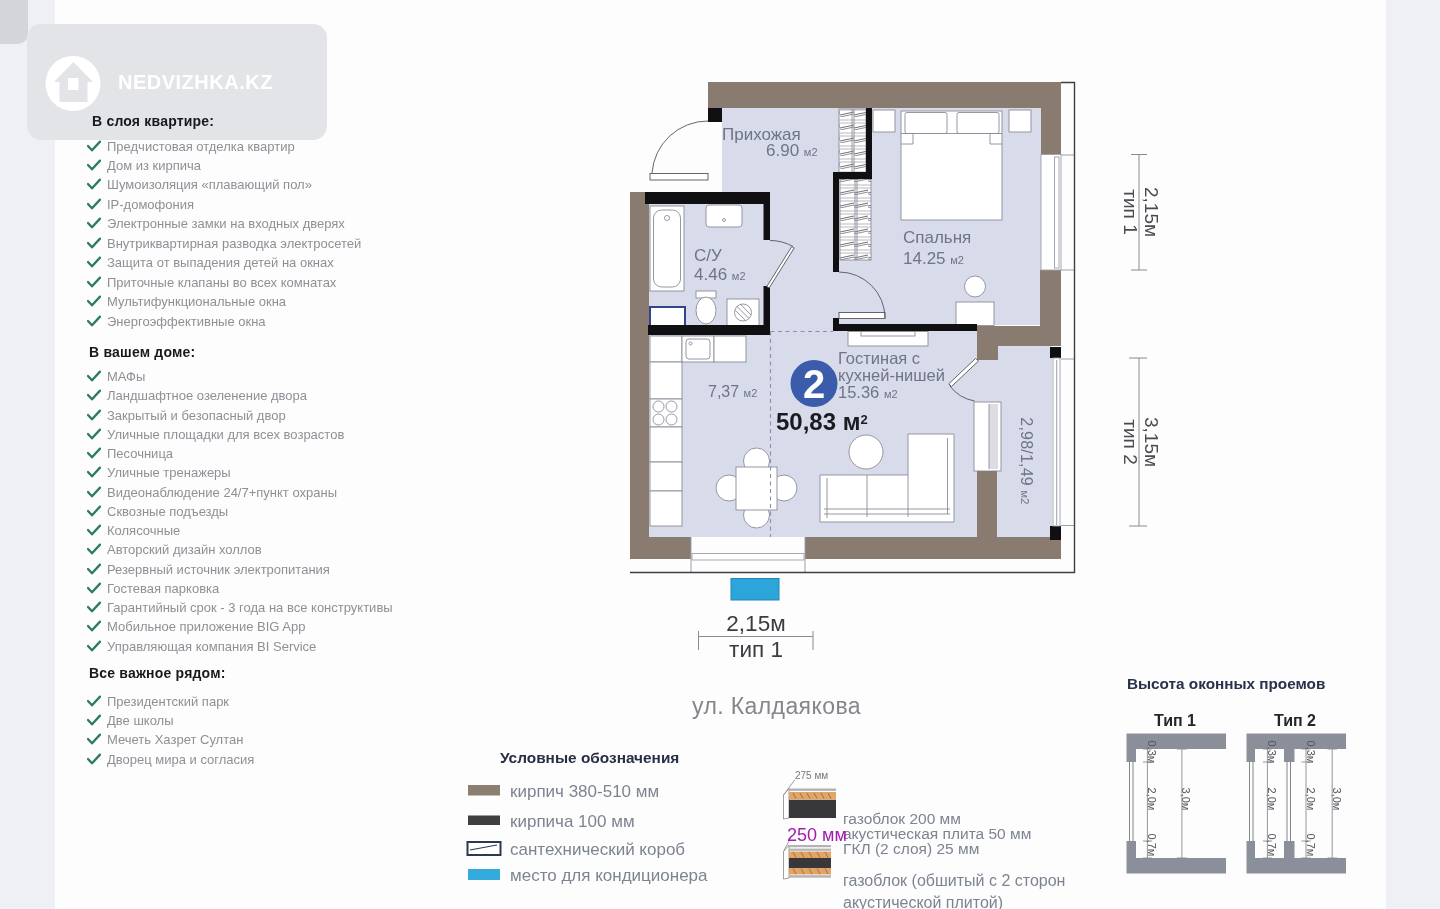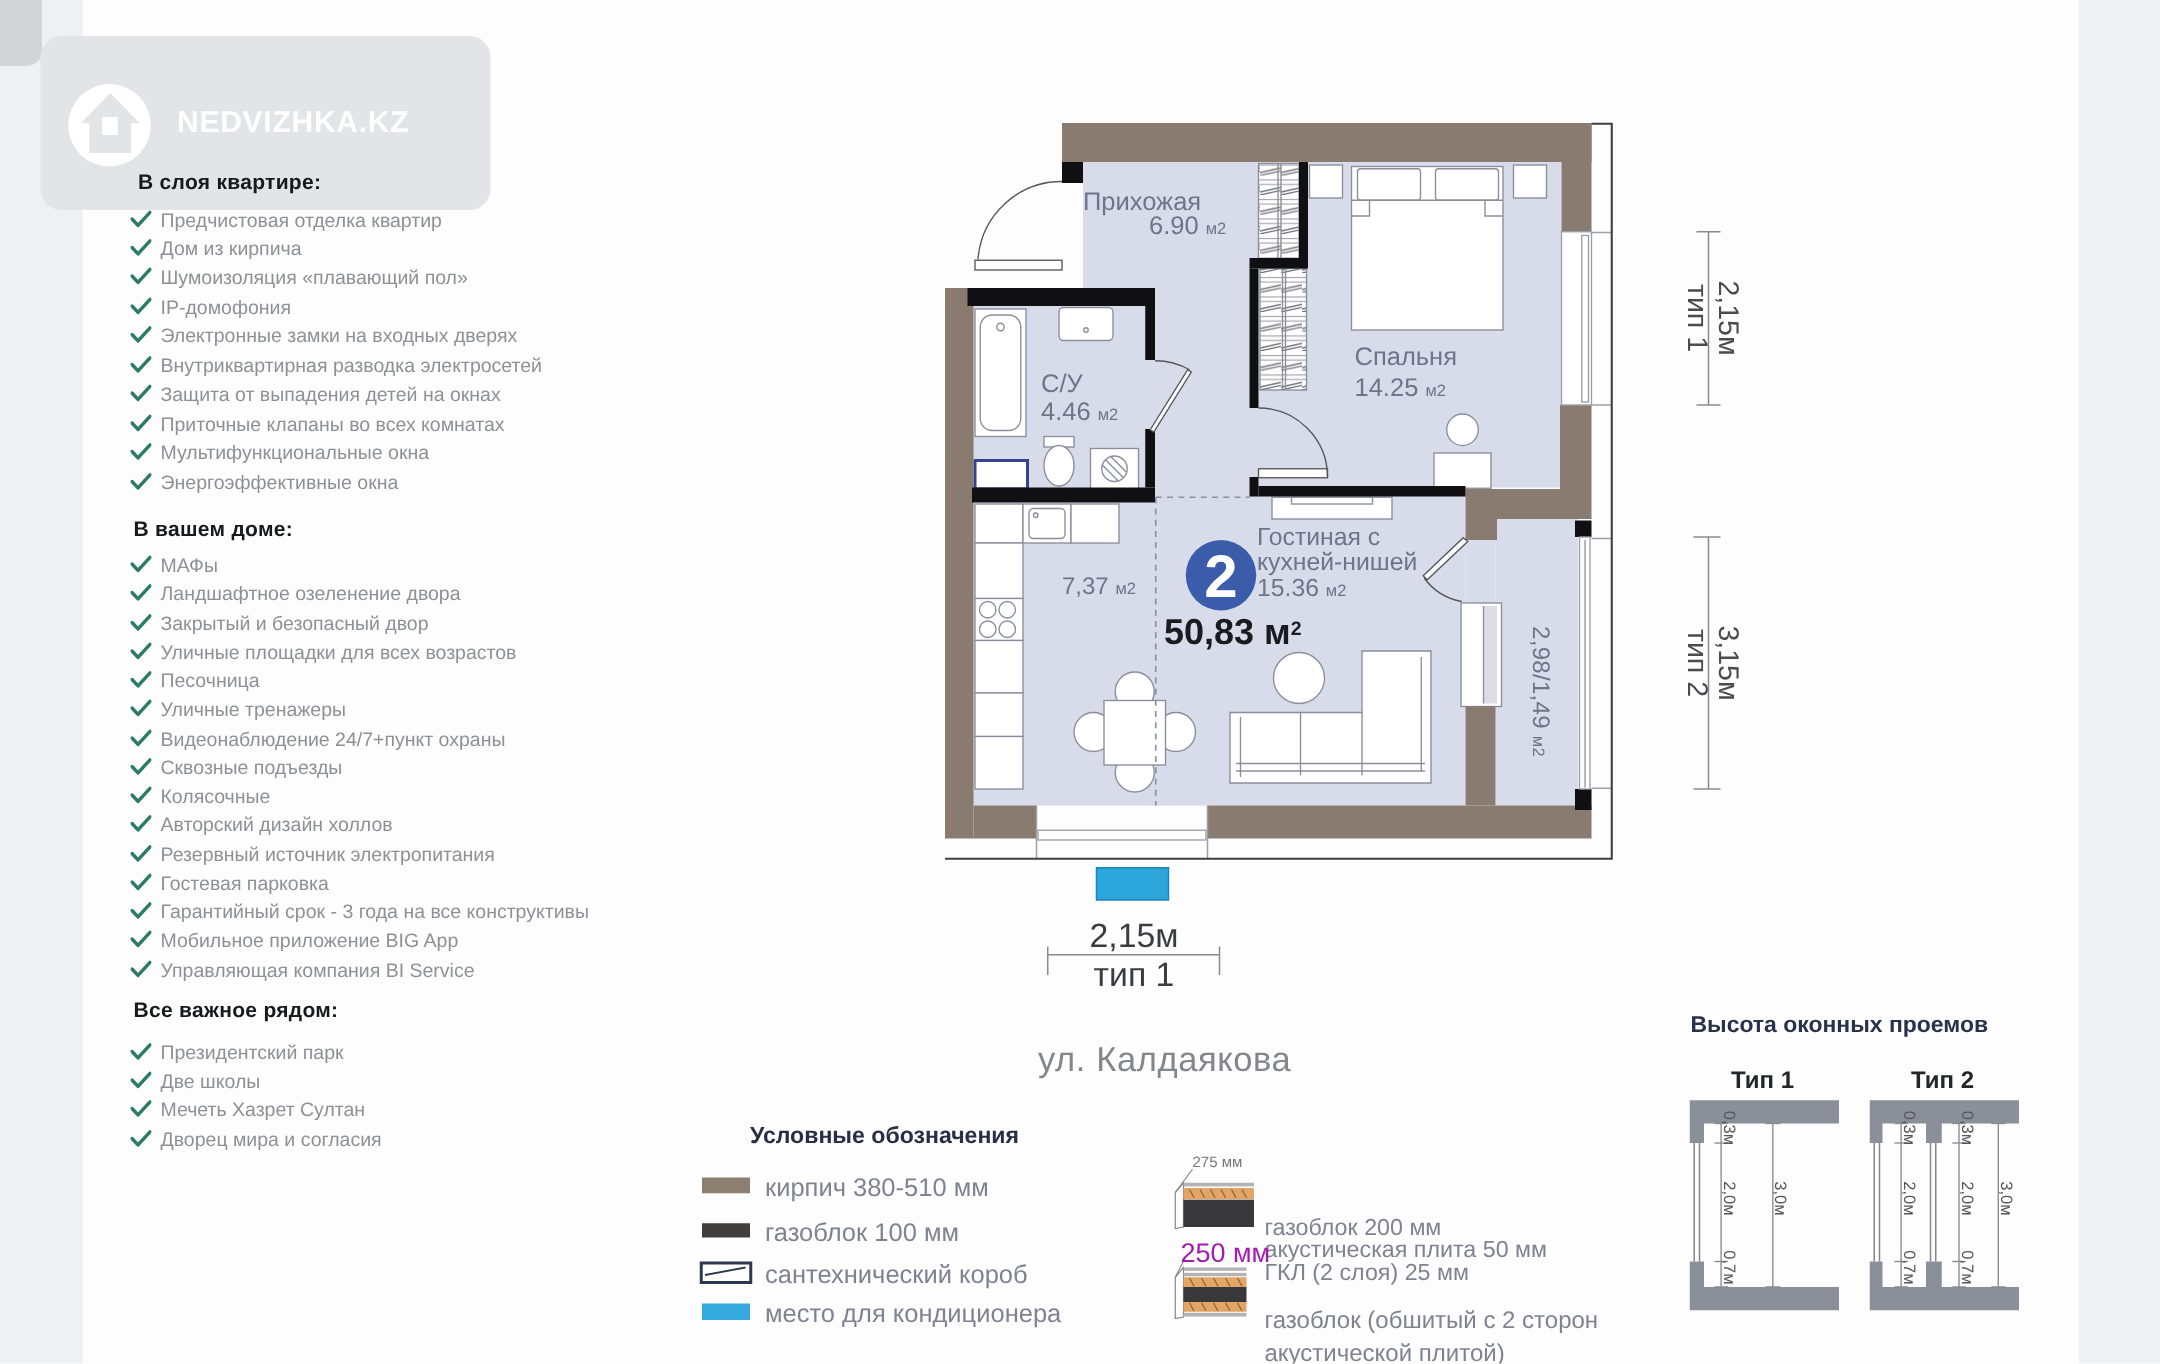--- a/index.html
+++ b/index.html
@@ -401,21 +401,21 @@
 <div class="planlab" style="left:975.5px;top:452px;width:100px;text-align:center;font-size:16px;letter-spacing:0.2px;transform:rotate(90deg);transform-origin:center;">2,98/1,49 <span class="m2">м2</span></div>
 
 <div class="abs" style="left:706px;top:610.5px;width:100px;text-align:center;font-size:22.5px;color:#3b3c42;">2,15м</div>
 <div class="abs" style="left:706px;top:637px;width:100px;text-align:center;font-size:22.5px;color:#3b3c42;">тип 1</div>
 <div class="abs" style="left:692px;top:693px;font-size:23px;color:#85868c;letter-spacing:0.4px;">ул. Калдаякова</div>
 <div class="abs" style="left:1091px;top:191px;width:100px;text-align:center;font-size:19px;line-height:21px;color:#4a4b50;transform:rotate(90deg);transform-origin:center;">2,15м<br>тип 1</div>
 <div class="abs" style="left:1091px;top:421px;width:100px;text-align:center;font-size:19px;line-height:21px;color:#4a4b50;transform:rotate(90deg);transform-origin:center;">3,15м<br>тип 2</div>
 
 <div class="abs" style="left:500px;top:749px;font-size:15.4px;font-weight:bold;color:#272f45;">Условные обозначения</div>
 <div class="leg" style="left:510px;top:782px;">кирпич 380-510 мм</div>
-<div class="leg" style="left:510px;top:812px;">газоблок 100 мм</div>
+<div class="leg" style="left:510px;top:812px;">кирпича 100 мм</div>
 <div class="leg" style="left:510px;top:840px;">сантехнический короб</div>
 <div class="leg" style="left:510px;top:866px;">место для кондиционера</div>
 
 <div class="abs" style="left:795px;top:770px;font-size:10px;color:#77787e;">275 мм</div>
 <div class="ws" style="left:843px;top:779px;line-height:15px;">газоблок 200 мм<br>акустическая плита 50 мм<br>ГКЛ (2 слоя) 25 мм</div>
 <div class="abs" style="left:787px;top:825px;font-size:18px;color:#a21caf;">250 мм</div>
 <div class="ws" style="left:843px;top:838px;line-height:22.4px;font-size:16px;">газоблок (обшитый с 2 сторон<br>акустической плитой)<br>ГКЛ ( 2 слоя)</div>
 
 <div class="abs" style="left:1127px;top:675px;font-size:15.3px;font-weight:bold;color:#28324a;">Высота оконных проемов</div>
 <div class="abs" style="left:1154px;top:712px;font-size:16px;font-weight:bold;color:#25262b;">Тип 1</div>

